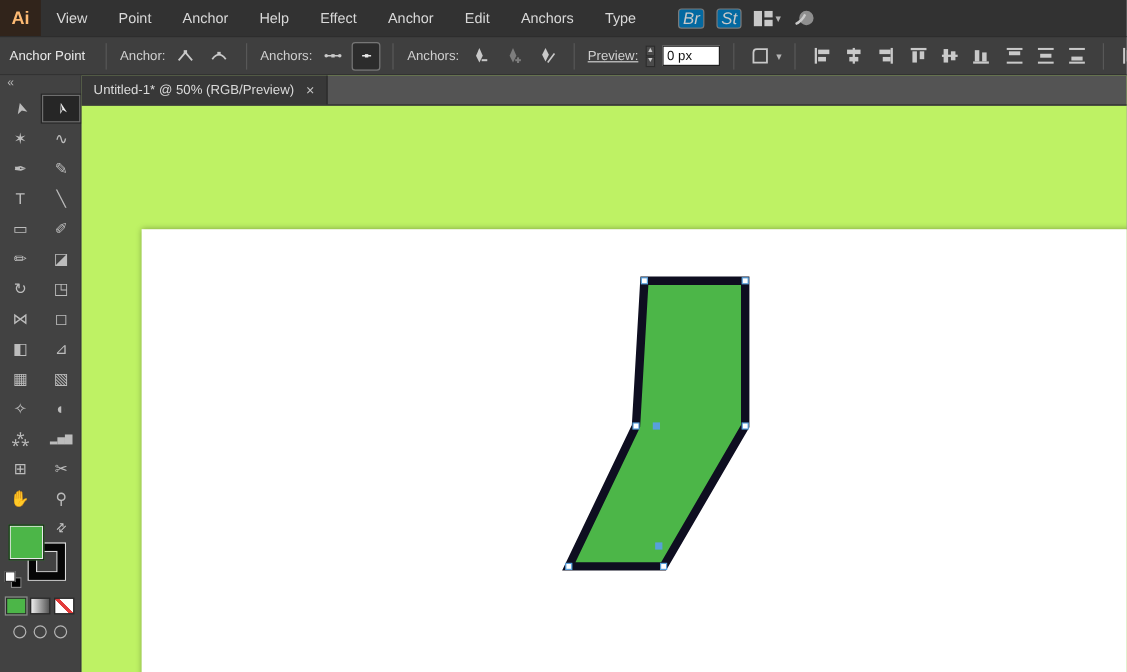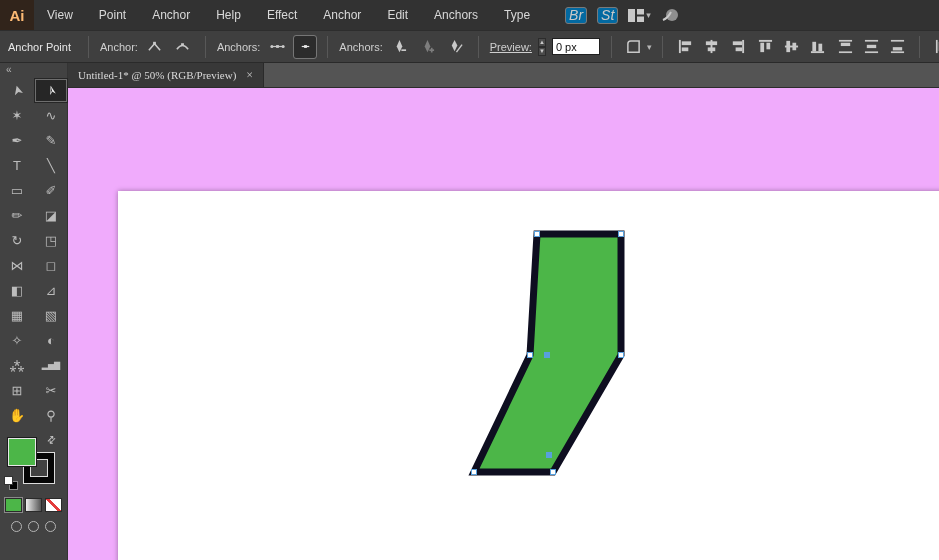--- a/index.html
+++ b/index.html
@@ -62,21 +62,21 @@
   .mode-btns { display:flex; gap:3px; justify-content:center; margin-top:6px; }
   .mode-btn { width:17px; height:14px; border:1px solid #2a2a2a; }
   .mode-btn.activefill { outline:1px solid #8a8a8a; }
   .mode-btn.gradient { background:linear-gradient(90deg,#eee,#555); }
   .mode-btn.none { background:linear-gradient(45deg,#fff 42%,#e23b3b 42%,#e23b3b 58%,#fff 58%); }
 
   .draw-modes { display:flex; gap:6px; justify-content:center; margin-top:9px; }
   .draw-mode { width:11px; height:11px; border:1px solid #b5b5b5; border-radius:50%; }
 
   
-  .canvas { flex:1; position:relative; background:#f0abfc;font-family:Liberation Serif, serif; }
+  .canvas { flex:1; position:relative; background:#bef264; }
   .tabstrip { height:25px; background:#545454; display:flex; border-bottom:1px solid #2c2c2c; }
   .doc-tab { background:#383838; color:#dadada; font-size:11px; display:flex; align-items:center; gap:10px;
              padding:0 10px; border-right:1px solid #2a2a2a; }
   .tab-close { color:#c3c3c3; font-size:12px; cursor:default; }
   .viewport { position:absolute; left:0; top:25px; right:0; bottom:0; overflow:hidden; }
   .artboard { position:absolute; background:#ffffff; box-shadow:0 0 5px rgba(0,0,0,.35); }
   svg.overlay { position:absolute; left:0; top:0; }
 </style>
 </head>
 <body>

